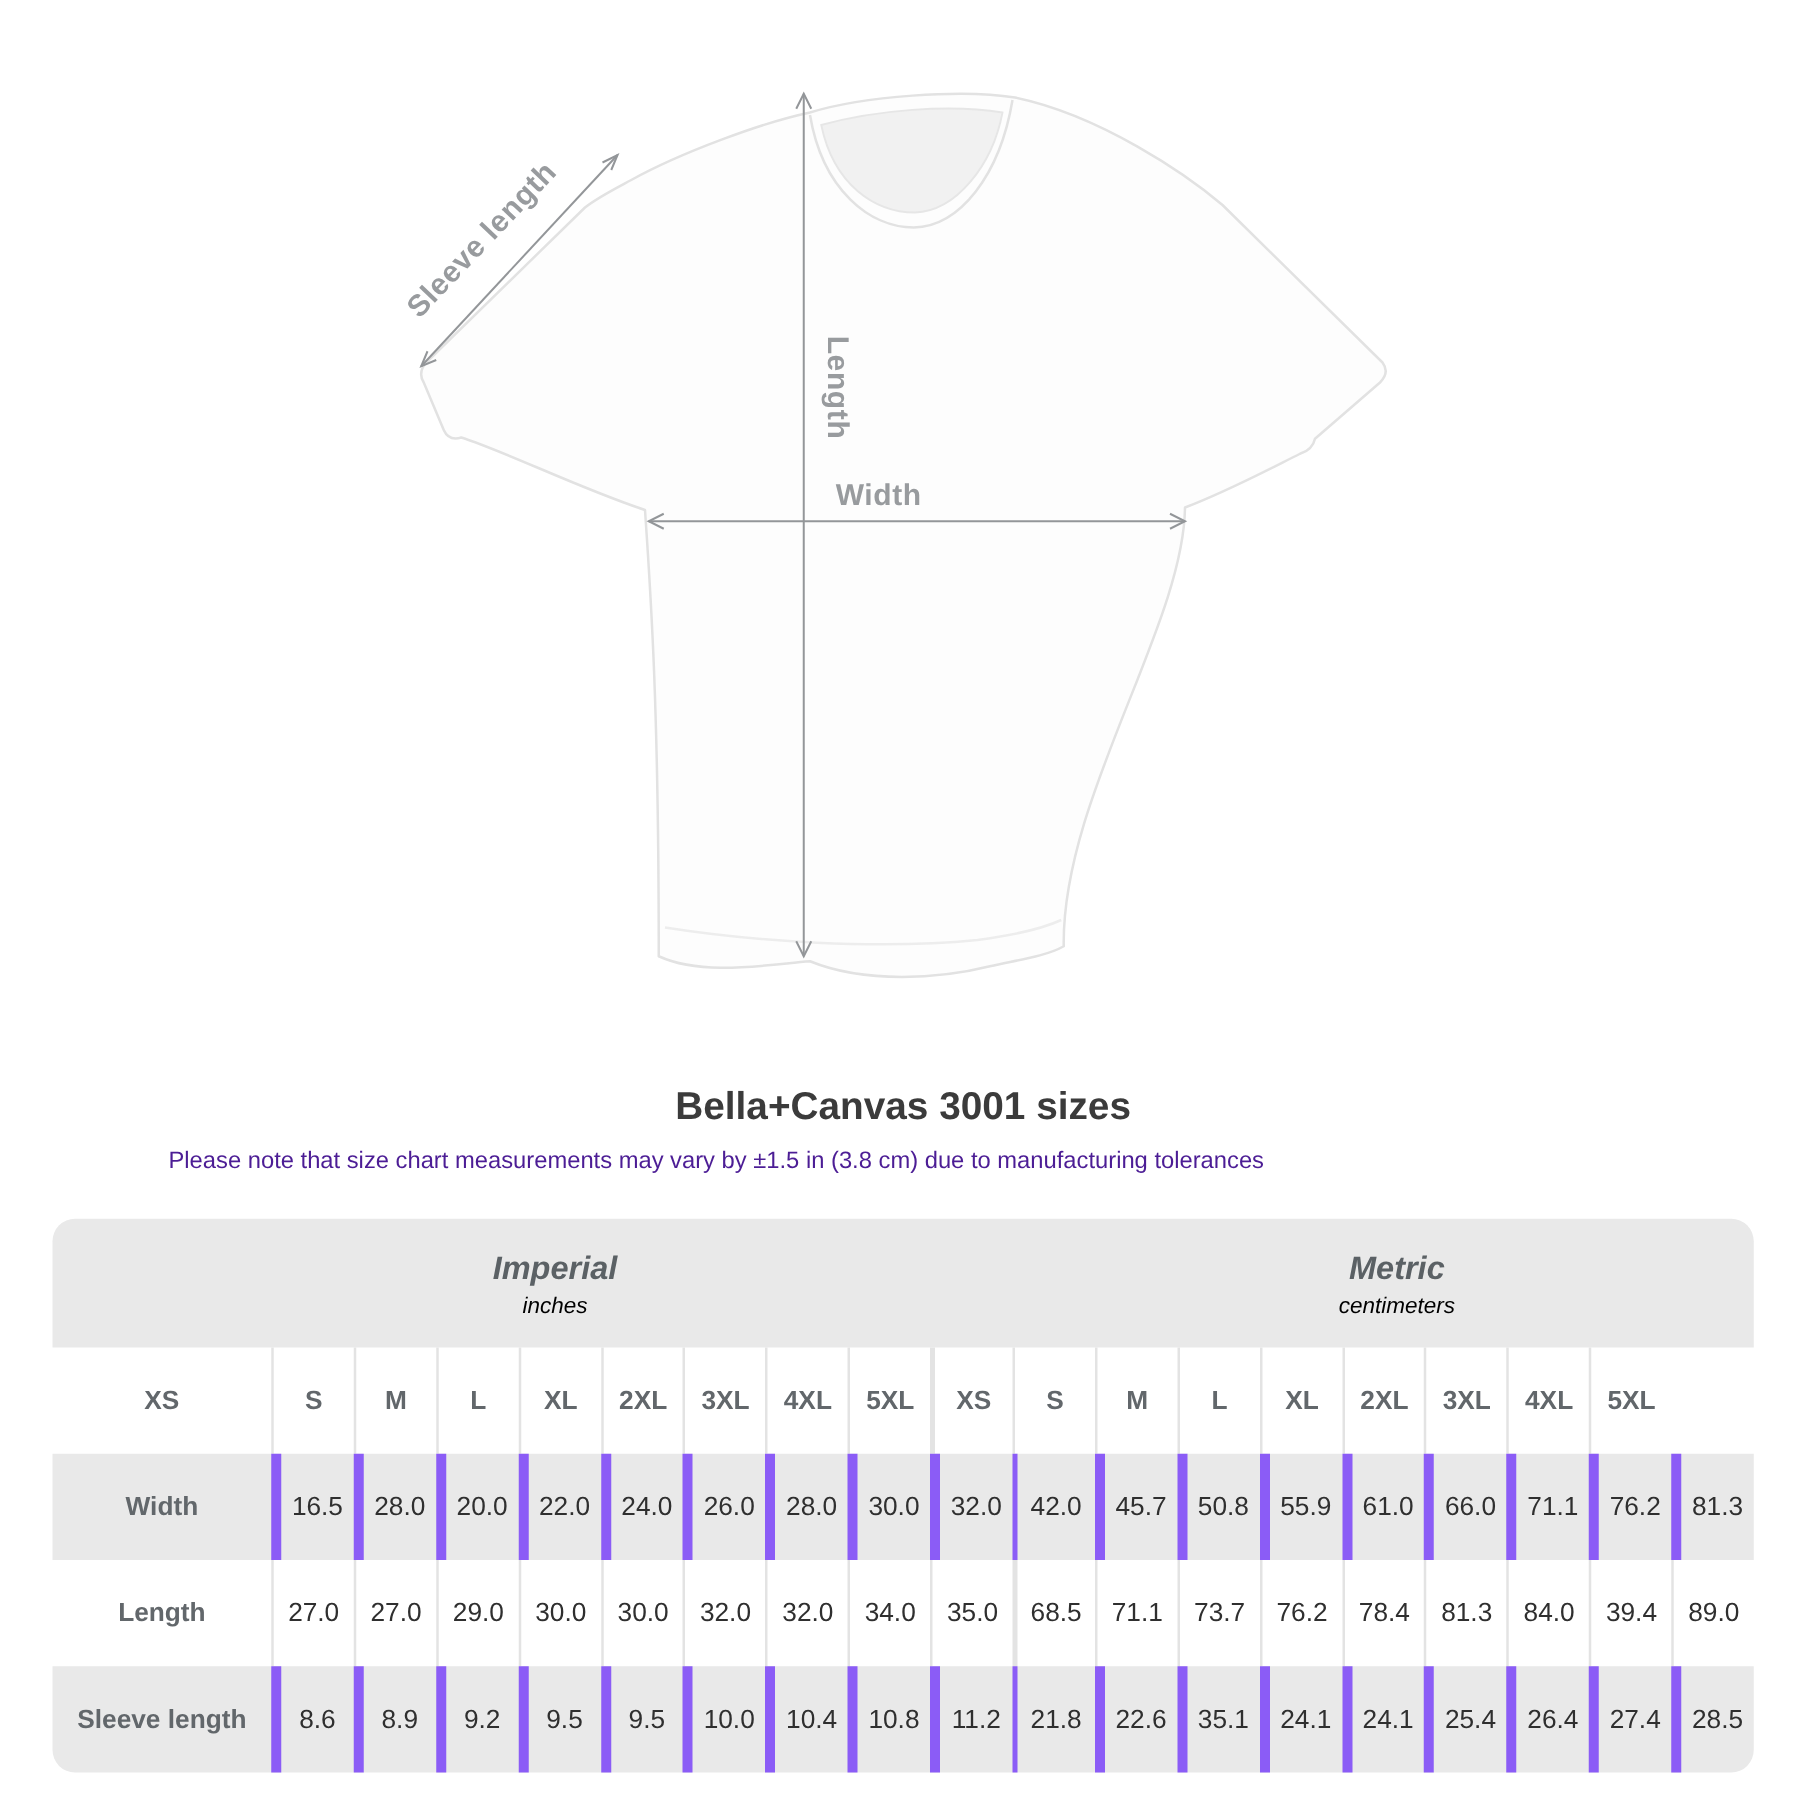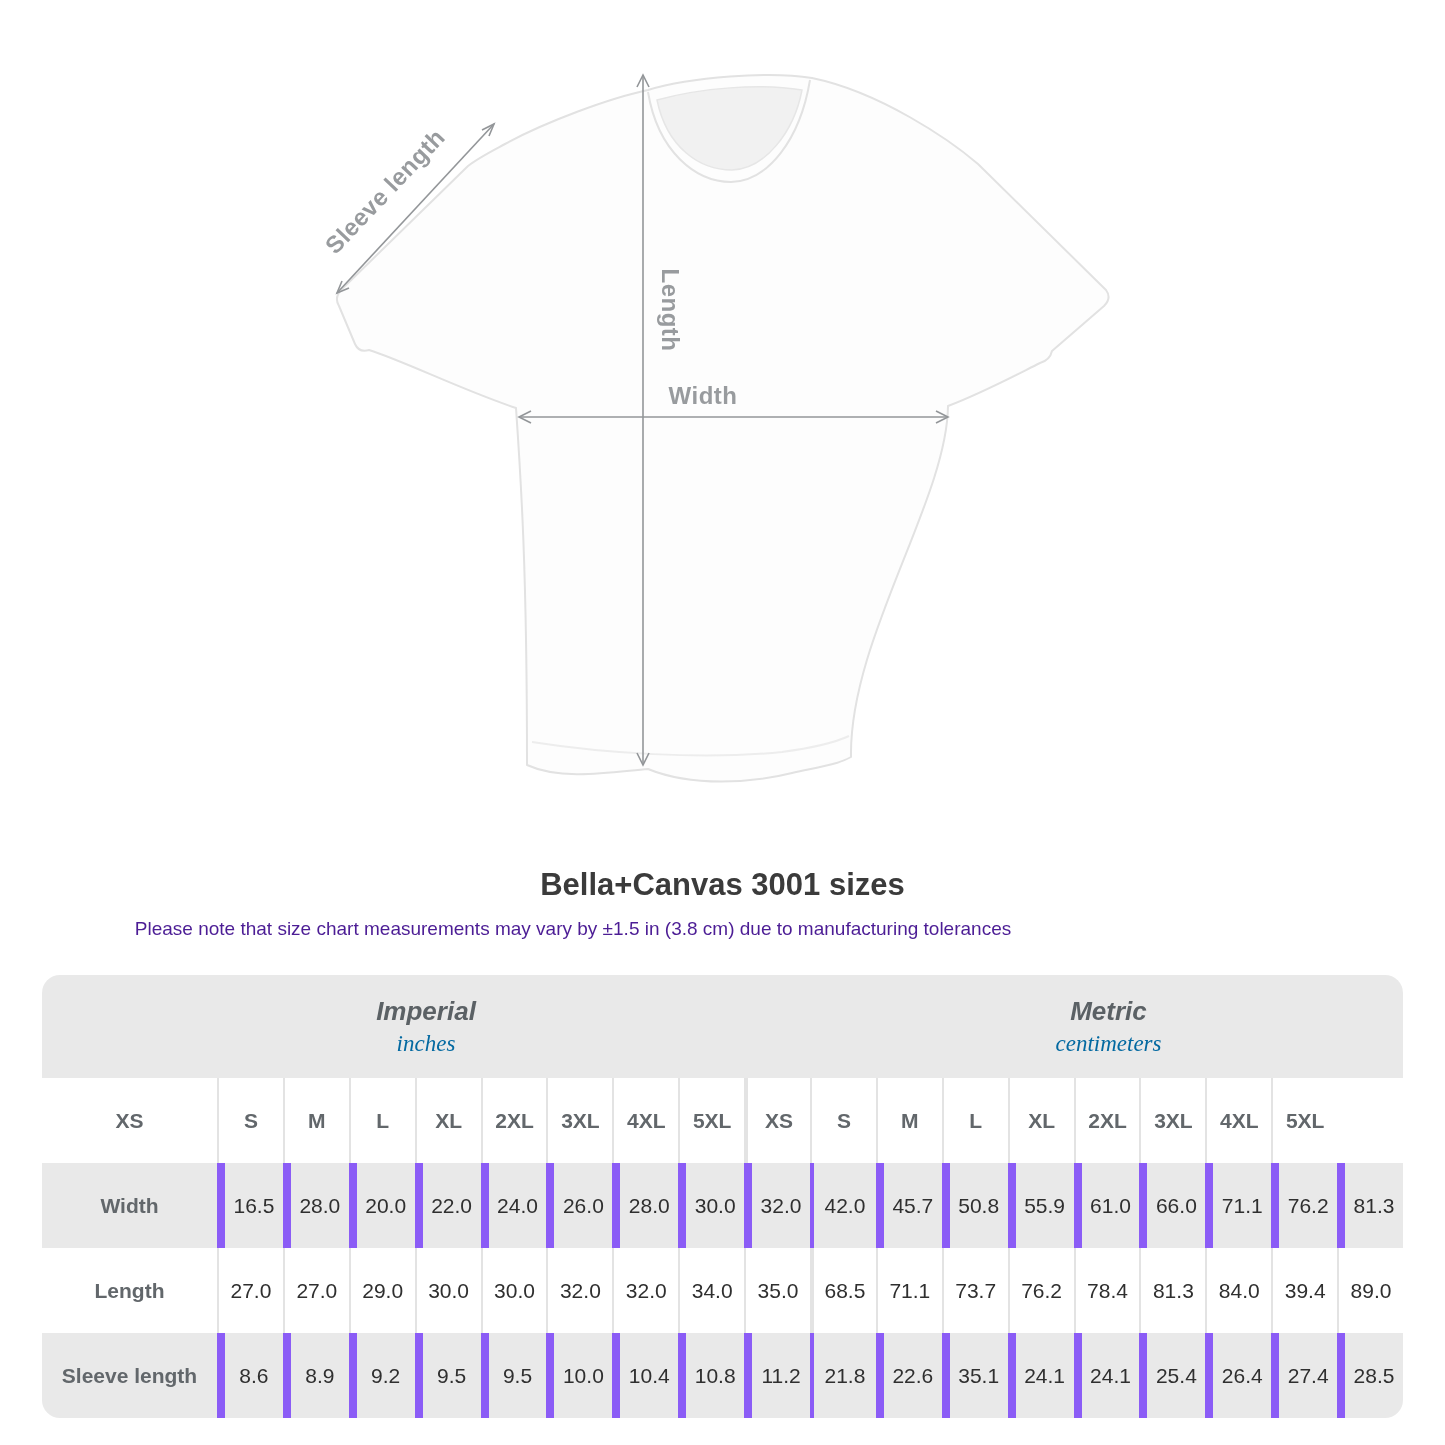--- a/index.html
+++ b/index.html
@@ -13,25 +13,25 @@
   
   .title{position:absolute;left:0;top:867px;width:1445px;text-align:center;
     font-size:31px;font-weight:700;color:#3b3b3b;}
   .note{position:absolute;left:0;top:918px;width:1146px;text-align:center;
     font-size:19px;color:#4c1d95;}
 
   
   .size-table{position:absolute;left:42px;top:975px;width:1361px;}
   .band{height:103px;background:#e9e9e9;border-radius:18px 18px 0 0;display:flex;overflow:hidden;}
   .band-sec{display:flex;flex-direction:column;align-items:center;justify-content:center;gap:4px;}
-  .band-imperial{width:768px;}
+  .band-imperial{width:768px;padding-left:18px;}
   .band-gap{width:4px;}
   .band-metric{flex:1;}
   .band-title{font-size:26px;font-weight:700;font-style:italic;color:#5b6165;}
-  .band-units{font-size:23px;font-style:italic;color:#0369a1;font-family:Liberation Serif, serif;}
+  .band-units{font-size:18px;font-style:italic;color:#000000;}
 
   .trow{display:grid;grid-template-columns:175px repeat(18,1fr);height:85px;}
   .r-gray{background:#e9e9e9;}
   .r-last{border-radius:0 0 18px 18px;}
   .cell{display:flex;align-items:center;justify-content:center;height:100%;
     font-size:21px;color:#2f2f2f;}
   .cell.hd,.cell.lbl{font-weight:700;color:#62676b;}
   .r-white .cell:not(:first-child){border-left:2px solid #e3e3e3;}
   .r-gray  .cell:not(:first-child){border-left:8px solid #8b5cf6;}
   .cell.sec2{border-left-width:4px !important;}

